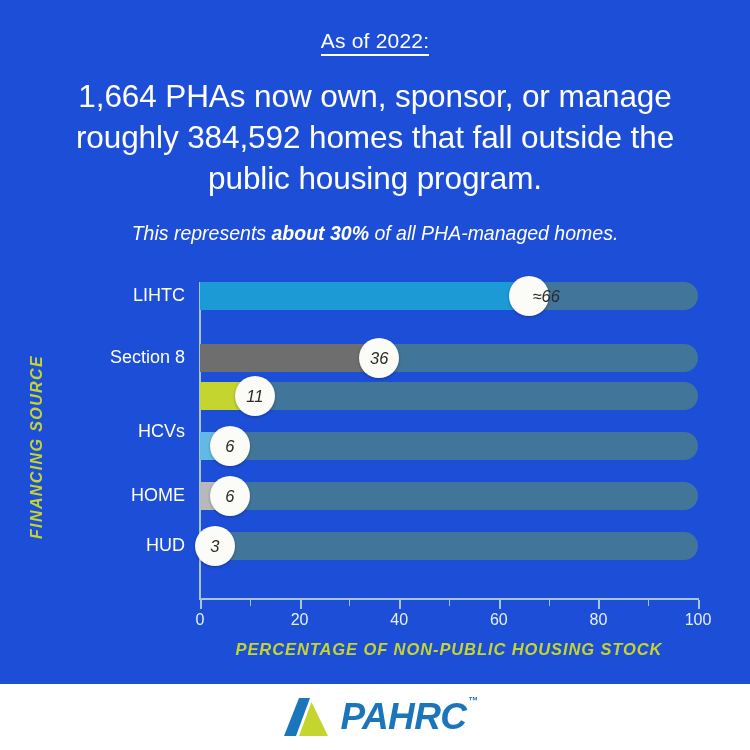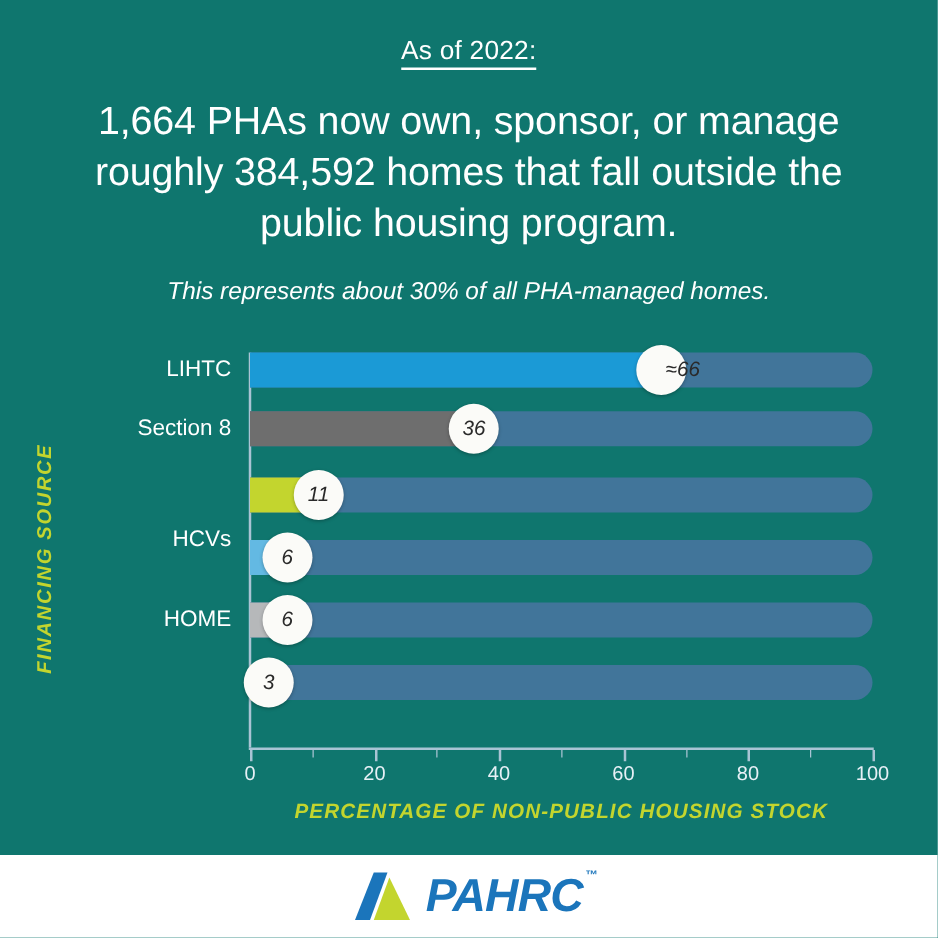--- a/index.html
+++ b/index.html
@@ -6,21 +6,21 @@
   html, body { width:750px; height:750px; }
   body {
     font-family: "Liberation Sans", sans-serif;
     background:#ffffff;
     overflow:hidden;
   }
   #infographic {
     position:relative;
     width:750px;
     height:750px;
-    background:#0f766e;
+    background:#1d4ed8;
   }
 
   
   .eyebrow {
     position:absolute;
     top:29px; left:0; width:750px;
     text-align:center;
     font-size:21px;
     color:#ffffff;
     letter-spacing:0.2px;
@@ -41,21 +41,21 @@
 
   .subline {
     position:absolute;
     top:222px; left:35px; width:680px;
     text-align:center;
     color:#ffffff;
     font-size:19.5px;
     font-style:italic;
     font-weight:300;
   }
-  .subline b { font-weight:400;margin-top:14px; }
+  .subline b { font-weight:700;margin-top:14px; }
 
   
   #chart {
     position:absolute;
     left:0; top:278px;
     width:750px; height:395px;
   }
   .ylabel {
     position:absolute;
     left:-63px; top:160px;
@@ -196,21 +196,21 @@
     <div class="axis-vline"></div>
     <div class="axis-hline"></div>
 
     <div id="rows">
         <div class="row" style="top: 4px; height: 28px;">
           <div class="cat-label" style="top: 3px;">LIHTC</div>
           <div class="track" style="background: rgb(65, 117, 154);"></div>
           <div class="bar" style="width: 328.68px; background: rgb(27, 154, 214);"></div>
           <div class="bubble" style="left: 528.68px; top: -6px; padding-left: 35px;">≈66</div>
         </div>
-        <div class="row" style="top: 51px; height: 28px;">
+        <div class="row" style="top: 66px; height: 28px;">
           <div class="cat-label" style="top: 3px;">Section 8</div>
           <div class="track" style="background: rgb(65, 117, 154);"></div>
           <div class="bar" style="width: 179.28px; background: rgb(110, 110, 110);"></div>
           <div class="bubble" style="left: 379.28px; top: -6px;">36</div>
         </div>
         <div class="row" style="top: 104px; height: 28px;">
           <div class="cat-label" style="top: 3px; margin-top: 36px;">HCVs</div>
           <div class="track" style="background: rgb(65, 117, 154);"></div>
           <div class="bar" style="width: 54.78px; background: rgb(195, 213, 46);"></div>
           <div class="bubble" style="left: 254.78px; top: -6px;">11</div>
@@ -220,20 +220,21 @@
           <div class="bar" style="width: 29.88px; background: rgb(99, 185, 227);"></div>
           <div class="bubble" style="left: 229.88px; top: -6px;">6</div>
         </div>
         <div class="row" style="top: 204px; height: 28px; padding-left: 36px;">
           <div class="cat-label" style="top: 3px;">HOME</div>
           <div class="track" style="background: rgb(65, 117, 154);"></div>
           <div class="bar" style="width: 29.88px; background: rgb(182, 184, 186);"></div>
           <div class="bubble" style="left: 229.88px; top: -6px;">6</div>
         </div>
         <div class="row" style="top: 254px; height: 28px;">
+          <div class="cat-label" style="top: 3px;">HUD</div>
           <div class="track" style="background: rgb(65, 117, 154);"></div>
           <div class="bar" style="width: 14.94px; background: rgb(219, 230, 131);"></div>
           <div class="bubble" style="left: 214.94px; top: -6px;">3</div>
         </div>
       </div>
     <div id="ticks">
         <div class="tick major" style="left: 200px;"></div>
         <div class="xtick-label" style="left: 200px;">0</div>
         <div class="tick major" style="left: 299.6px;"></div>
         <div class="xtick-label" style="left: 299.6px;">20</div>

